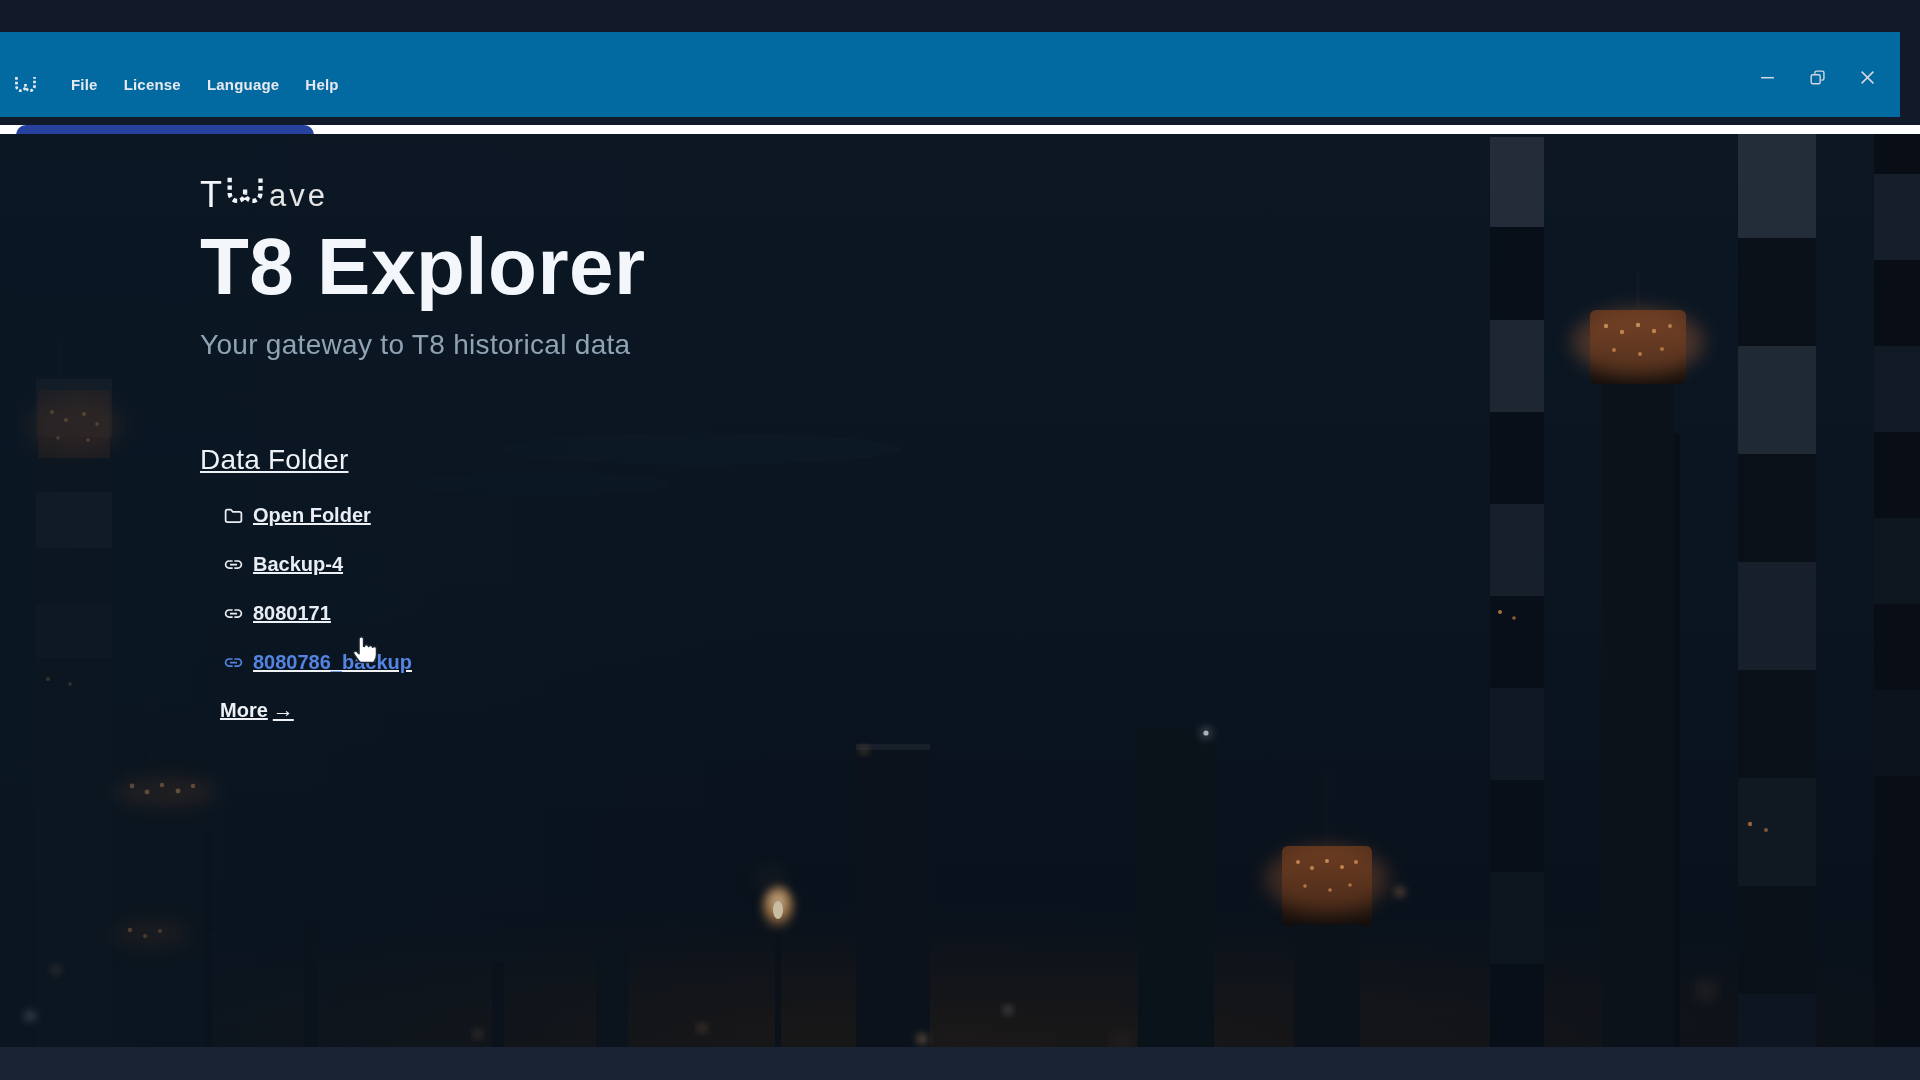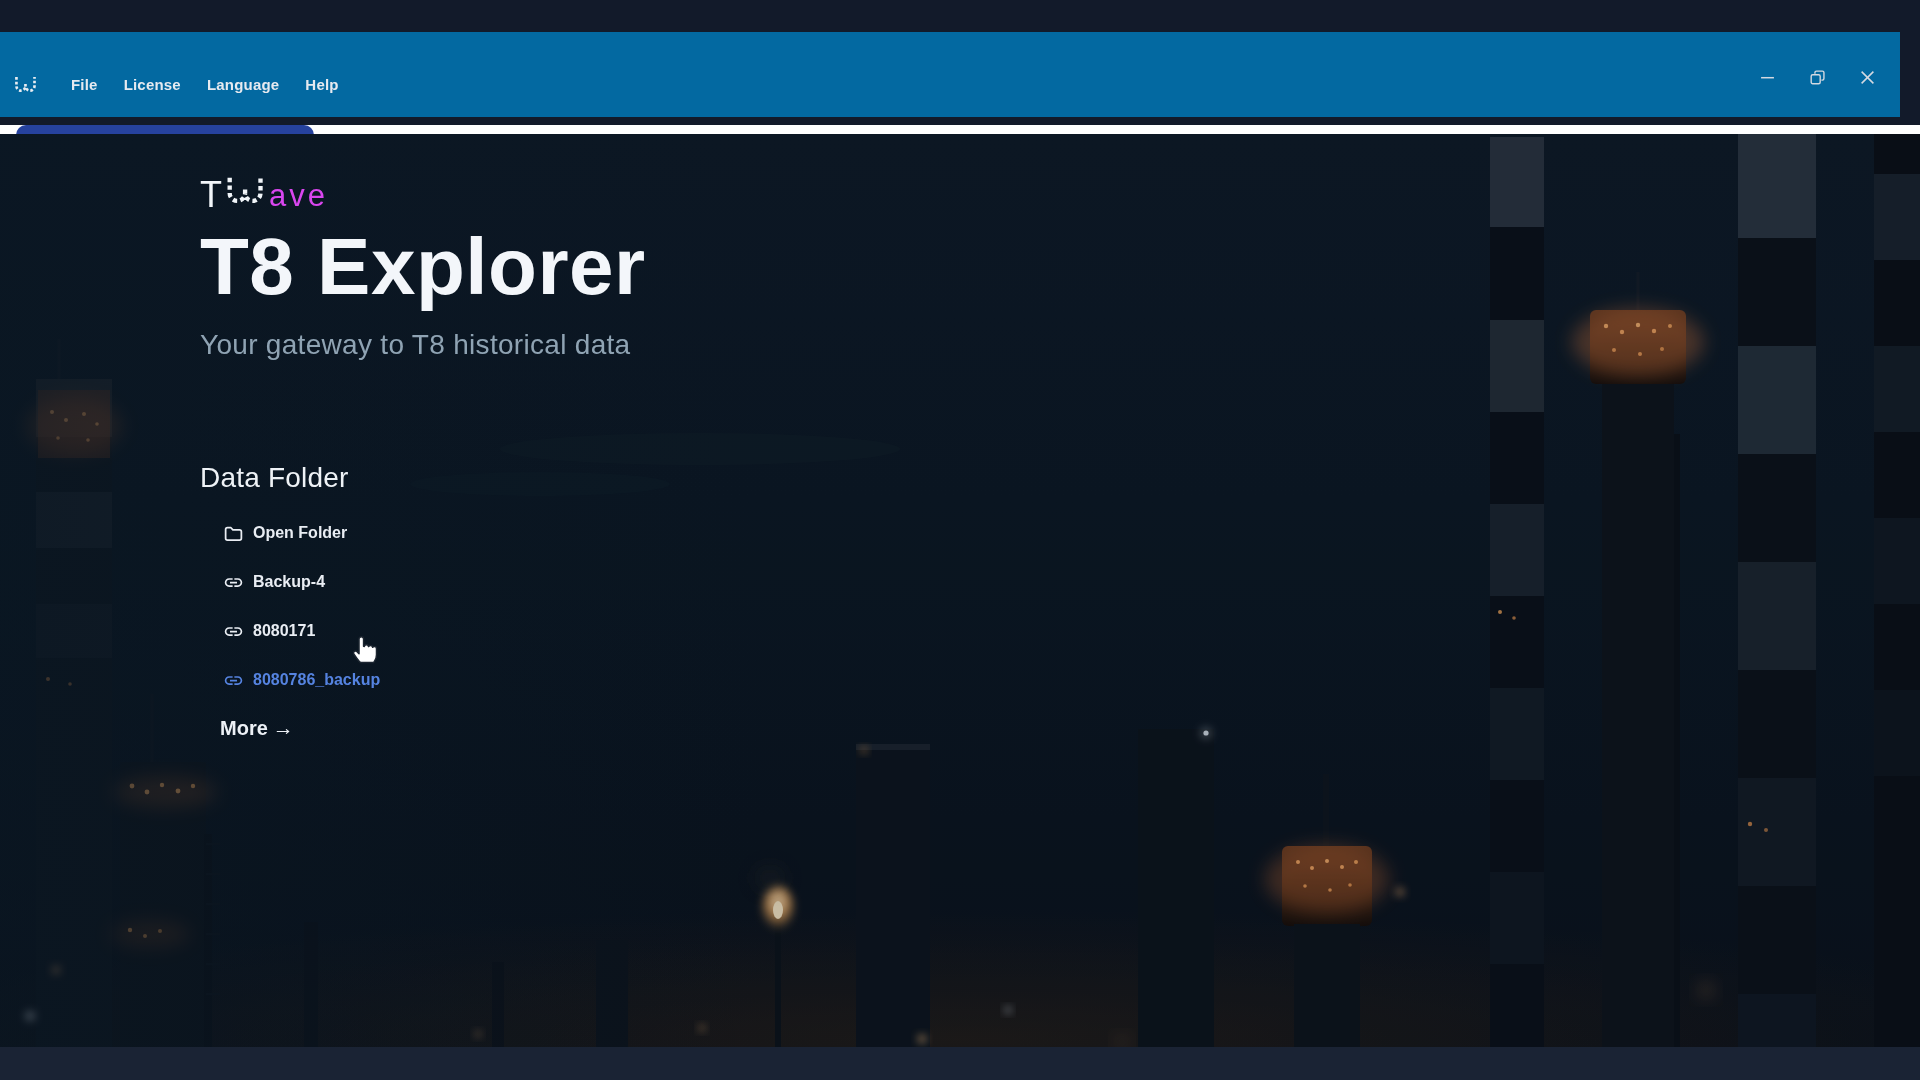--- a/index.html
+++ b/index.html
@@ -51,30 +51,30 @@
   .content {
     position:absolute; left:0; top:134px; width:1920px; height:913px;
     background:#0a1622; overflow:hidden;
   }
   .bg-scene { position:absolute; left:0; top:0; width:1920px; height:913px; display:block; }
 
   .hero { position:absolute; left:200px; top:42px; }
   .brand { display:flex; align-items:flex-end; color:#f1f5f9; height:34px; }
   .brand-t { font-size:36px; font-weight:500; line-height:30px; letter-spacing:1px; }
   .brand-w { margin:0 3px 1px 3px; color:#f1f5f9; }
-  .brand-rest { font-size:31px; font-weight:400; line-height:29px; letter-spacing:3px; color:#d946ef; }
+  .brand-rest { font-size:31px; font-weight:400; line-height:29px; letter-spacing:3px; color:#e5e5e5; }
   .page-title { margin-top:17px; font-size:80px; font-weight:700; letter-spacing:.5px; color:#f3f6fa; line-height:1; }
   .subtitle { margin-top:22px; font-size:28px; font-weight:400; color:#8fa3b3; letter-spacing:.3px; }
 
-  .sections { position:absolute; left:200px; top:328px; display:flex; }
+  .sections { position:absolute; left:200px; top:310px; display:flex;text-decoration:underline; }
   .col-data { width:252px; }
   .section-heading { font-size:28px; font-weight:500; color:#eef2f6; letter-spacing:.2px; margin-bottom:27px; }
   .item {
     display:flex; align-items:center; height:24px; margin-bottom:25px;
-    font-size:16px; font-weight:700; color:#e9edf3; cursor:default; width:max-content;
+    font-size:20px; font-weight:700; color:#e9edf3; cursor:default; width:max-content;
   }
   .col-data .item { margin-left:22px; }
   .col-import .item { margin-left:18px; margin-bottom:31px; }
   .item .ic { display:flex; align-items:center; justify-content:center; width:22px; margin-right:9px; color:#e9edf3; flex:0 0 auto; }
   .item.hovered, .item.hovered .ic { color:#5583e0; }
   .more-link { display:flex; align-items:center; margin-left:20px; margin-top:-1px; font-size:20px; font-weight:700; color:#edf1f6; width:max-content; }
   .more-arrow { margin-left:5px; font-size:21px; font-weight:400; }
 
   .hand-cursor { position:absolute; left:348px; top:496px; z-index:20; pointer-events:none; }
 

